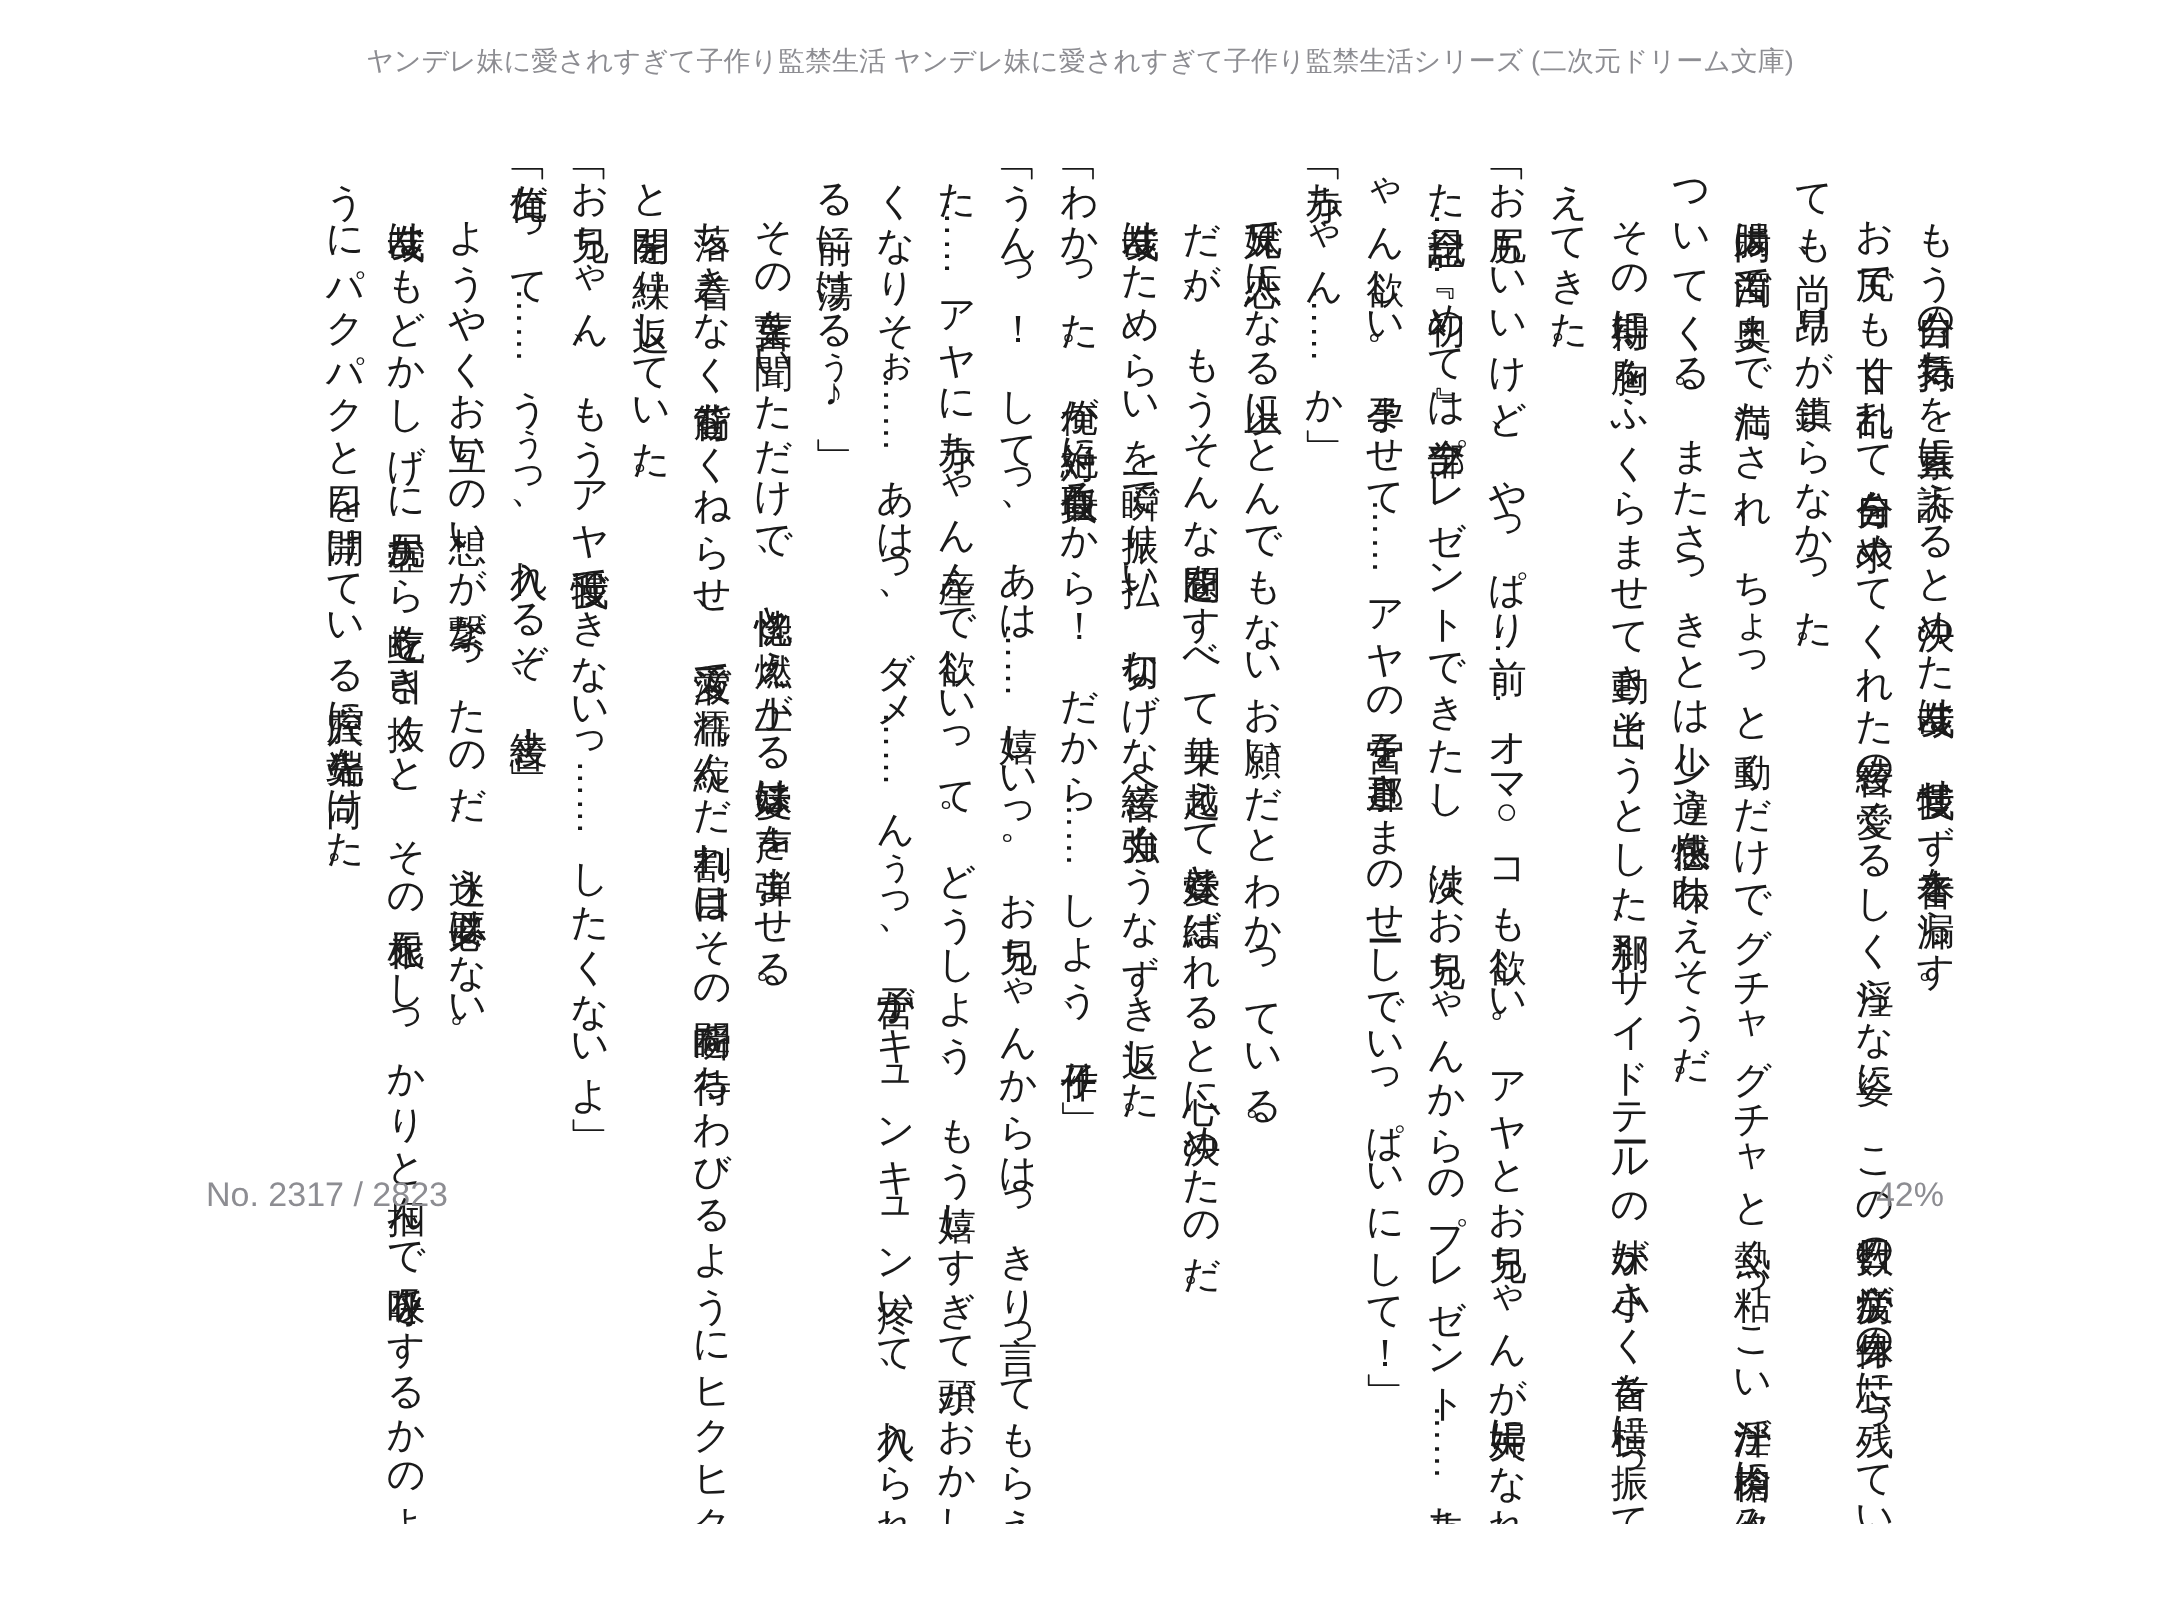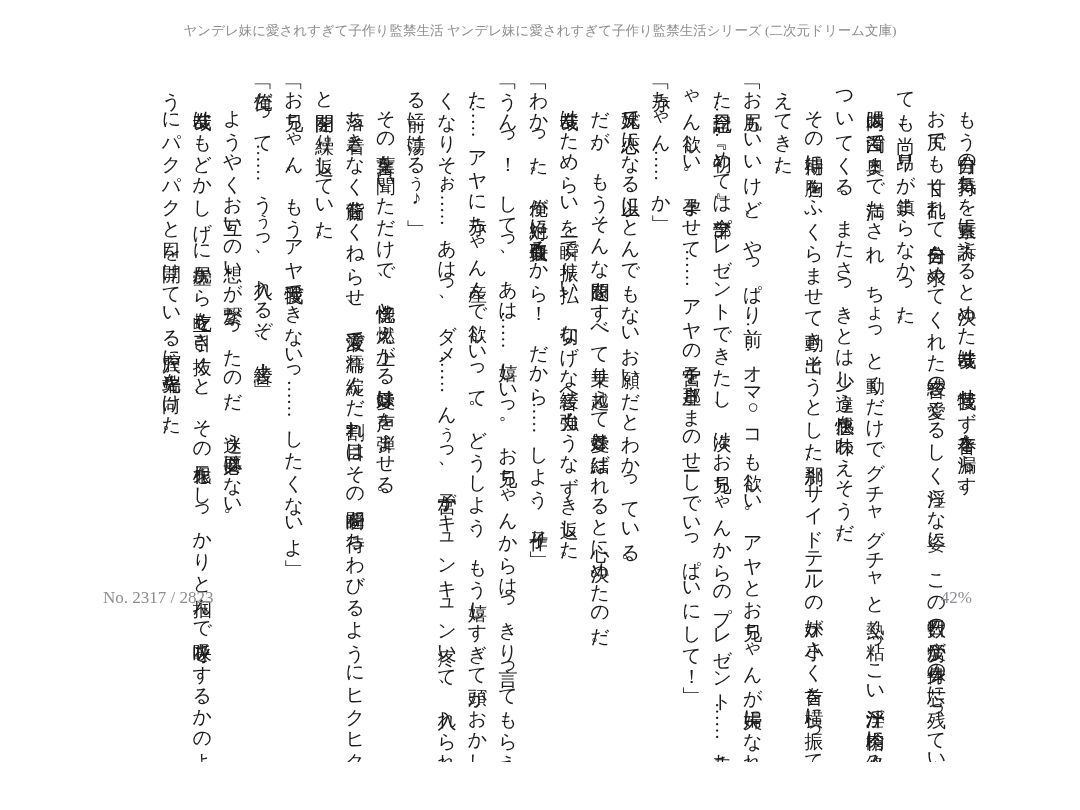--- a/index.html
+++ b/index.html
@@ -14,21 +14,20 @@
     height: 810px;
     background: var(--bg);
     font-family: "Liberation Sans", "DejaVu Sans", sans-serif;
     overflow: hidden;
   }
   .reader-page {
     position: relative;
     width: 1080px;
     height: 624px;
     background: var(--bg);
-    font-family: Liberation Serif, serif;
   }
   .reader-header {
     position: absolute;
     top: 22px;
     left: 0;
     right: 0;
     text-align: center;
     font-size: 13.5px;
     line-height: 18px;
     color: var(--muted);

